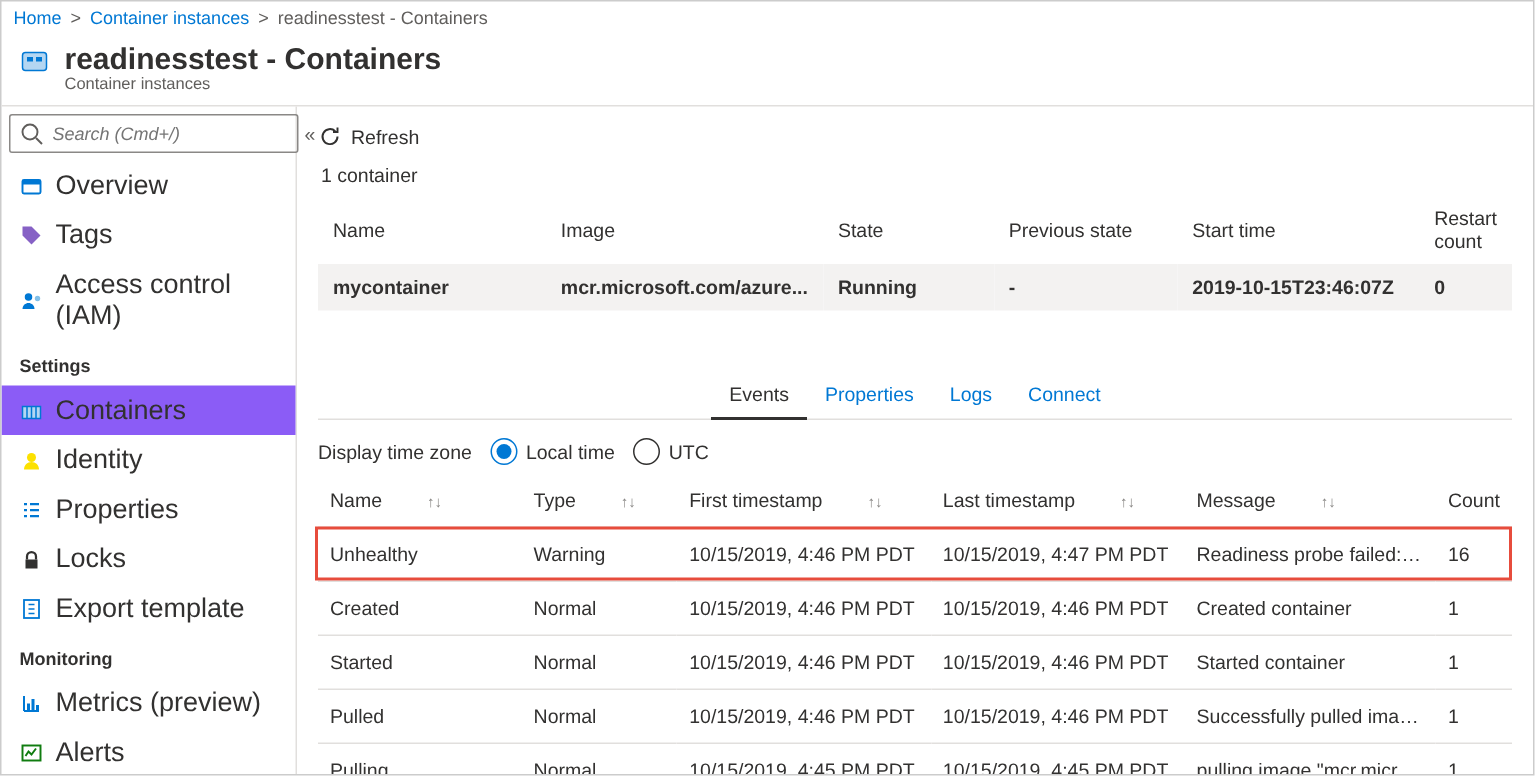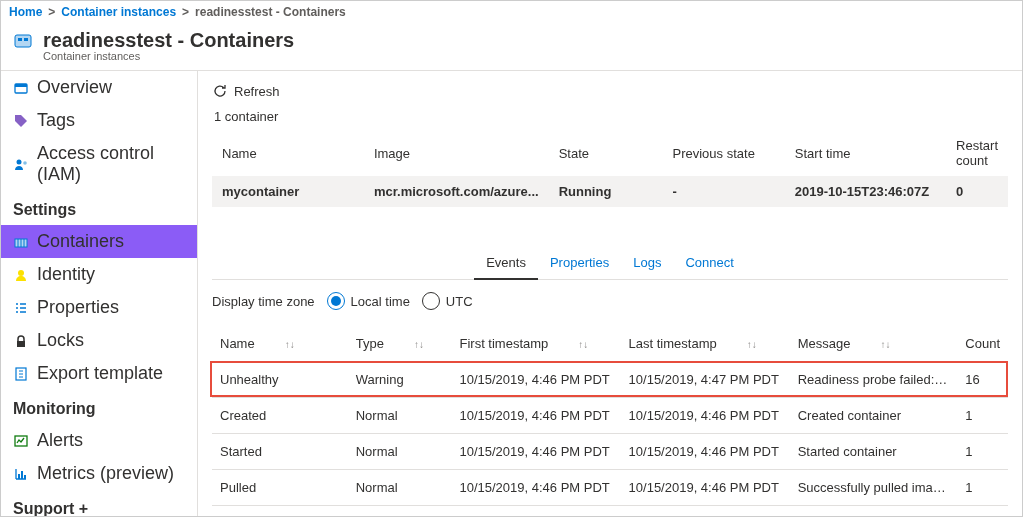--- a/index.html
+++ b/index.html
@@ -1,47 +1,47 @@
 <!DOCTYPE html>
 <html><head>
   <meta charset="utf-8">
   <style>
     * { margin:0; padding:0; box-sizing:border-box; font-family: "Segoe UI","SegoeUI","Segoe WP",Tahoma,Arial,sans-serif; }
     body { width:1023px; height:517px; background:#fff; font-size:13px; color:#323130; overflow:hidden; border:1px solid #ccc; }
     a { color:#0078d4; text-decoration:none; }
-    .breadcrumb { display:flex; align-items:flex-end; gap:6px; padding:4px 8px; font-size:12px; color:#605e5c;font-weight:bold; }
+    .breadcrumb { display:flex; align-items:flex-end; gap:6px; padding:4px 8px; font-size:12px; color:#605e5c; }
     .breadcrumb .sep { color:#605e5c; }
     .header { padding:6px 12px 8px 12px; }
     .header-row { display:flex; align-items:center; gap:10px; }
     .header-icon { width:20px; height:20px; }
     .title { font-size:20px; font-weight:600; }
     .subtitle { font-size:11px; color:#605e5c; margin-left:30px; margin-top:-2px; }
     .divider-h { height:1px; background:#e1dfdd; }
     .layout { display:flex; height:calc(100% - 60px); }
     .sidebar { width:197px; border-right:1px solid #e1dfdd; display:flex; flex-direction:column; }
     .search-row { display:flex; align-items:center; padding:5px; gap:4px; }
     .search-box { flex:1; display:flex; align-items:center; border:1px solid #8a8886; border-radius:2px; height:26px; padding:0 6px; font-style:italic; color:#605e5c; gap:6px;}
     .search-box input { border:none; outline:none; flex:1; font-size:12px; font-style:italic; color:#323130; background:transparent;}
     .collapse-btn { width:18px; height:18px; display:flex; align-items:center; justify-content:center; color:#605e5c; cursor:pointer; }
-    .nav-section-title { font-size:16px; font-weight:600; padding:10px 12px 6px 12px; color:#323130; }
+    .nav-section-title { font-size:12px; font-weight:600; padding:10px 12px 6px 12px; color:#323130; }
     .nav-item { display:flex; align-items:center; gap:8px; padding:6px 12px; font-size:18px; color:#323130; cursor:pointer; }
     .nav-item.active { background:#8b5cf6; }
     .nav-icon { width:16px; height:16px; flex-shrink:0; }
     .main { flex:1; padding:10px 14px; overflow:hidden; }
     .toolbar { display:flex; align-items:flex-start; gap:6px; padding:2px 0 10px 0; }
     .toolbar-btn { display:flex; align-items:center; gap:6px; cursor:pointer; font-size:13px; }
     .count-label { padding:0 0 6px 2px; font-size:13px; }
     .table { width:100%; font-size:13px; border-collapse:collapse; }
     .table th { text-align:left; font-weight:400; color:#323130; padding:8px 10px; }
     .table td { padding:8px 10px; }
     .row-selected td { background:#f3f2f1; font-weight:600; }
     .tabs { display:flex; border-bottom:1px solid #e1dfdd; margin-top:40px; margin-bottom:12px;justify-content:center; }
     .tab { padding:8px 12px; cursor:pointer; font-size:13px; color:#0078d4; }
     .tab.active { color:#323130; border-bottom:2px solid #323130; font-weight:400; margin-bottom:-1px; }
-    .tz-row { display:flex; align-items:center; gap:12px; font-size:13px; margin-bottom:16px; }
+    .tz-row { display:flex; align-items:center; gap:12px; font-size:13px; margin-bottom:6px; }
     .radio { display:inline-flex; align-items:center; gap:6px; cursor:pointer; }
     .radio-circle { width:18px; height:18px; border:1px solid #323130; border-radius:50%; display:flex; align-items:center; justify-content:center; }
     .radio-circle.selected { border-color:#0078d4; }
     .radio-dot { width:10px; height:10px; background:#0078d4; border-radius:50%; }
     .events-table { width:100%; border-collapse:collapse; font-size:13px; }
     .events-table th { text-align:left; font-weight:400; color:#323130; padding:10px 8px; border-bottom:1px solid #e1dfdd; }
     .events-table td { padding:10px 8px; border-bottom:1px solid #e1dfdd; white-space:nowrap; overflow:hidden; text-overflow:ellipsis; }
     .events-table th .sort { color:#8a8886; font-size:10px; margin-left:30px; }
     .highlight-box { position:absolute; pointer-events:none; border:2px solid #e74c3c; }
     .ellipsis { max-width:160px; overflow:hidden; text-overflow:ellipsis; }
@@ -66,20 +66,30 @@
       </svg>
     <div class="title">readinesstest - Containers</div>
   </div>
   <div class="subtitle">Container instances</div>
 </div>
 <div class="divider-h"></div>
 
 <div class="layout">
 
   <div class="sidebar">
+    <div class="search-row">
+      <div class="search-box">
+        <svg class="nav-icon" viewBox="0 0 16 16">
+            <circle cx="7" cy="7" r="5" fill="none" stroke="#605e5c" stroke-width="1.3"></circle>
+            <line x1="11" y1="11" x2="15" y2="15" stroke="#605e5c" stroke-width="1.3"></line>
+          </svg>
+        <input placeholder="Search (Cmd+/)" style="">
+      </div>
+      <div class="collapse-btn">«</div>
+    </div>
     <div class="divider-h"></div>
 
     <div class="nav-item">
       <svg class="nav-icon" viewBox="0 0 16 16">
           <rect x="2" y="4" width="12" height="9" rx="1" fill="none" stroke="#0078d4" stroke-width="1.3"></rect>
           <rect x="2" y="4" width="12" height="3" fill="#0078d4"></rect>
         </svg>
       <span>Overview</span>
     </div>
     <div class="nav-item">
@@ -127,35 +137,35 @@
     </div>
     <div class="nav-item">
       <svg class="nav-icon" viewBox="0 0 16 16">
           <rect x="3" y="2" width="10" height="12" fill="none" stroke="#0078d4" stroke-width="1.2"></rect>
           <path d="M6 5h4M6 8h4M6 11h4" stroke="#0078d4"></path>
         </svg>
       <span>Export template</span>
     </div>
 
     <div class="nav-section-title">Monitoring</div>
-    <div class="nav-item">
-      <svg class="nav-icon" viewBox="0 0 16 16">
-          <rect x="2" y="3" width="12" height="10" fill="none" stroke="#107c10" stroke-width="1.3"></rect>
-          <path d="M4 10l2-3 2 2 3-4" fill="none" stroke="#107c10" stroke-width="1.3"></path>
-        </svg>
-      <span>Alerts</span>
-    </div>
     <div class="nav-item">
       <svg class="nav-icon" viewBox="0 0 16 16">
           <path d="M3 13V3M3 13h10" stroke="#0078d4" stroke-width="1.3"></path>
           <rect x="5" y="8" width="2" height="5" fill="#0078d4"></rect>
           <rect x="8" y="5" width="2" height="8" fill="#0078d4"></rect>
           <rect x="11" y="9" width="2" height="4" fill="#0078d4"></rect>
         </svg>
       <span>Metrics (preview)</span>
+    </div>
+    <div class="nav-item">
+      <svg class="nav-icon" viewBox="0 0 16 16">
+          <rect x="2" y="3" width="12" height="10" fill="none" stroke="#107c10" stroke-width="1.3"></rect>
+          <path d="M4 10l2-3 2 2 3-4" fill="none" stroke="#107c10" stroke-width="1.3"></path>
+        </svg>
+      <span>Alerts</span>
     </div>
 
     <div class="nav-section-title">Support + troubleshooting</div>
     <div class="nav-item">
       <svg class="nav-icon" viewBox="0 0 16 16">
           <circle cx="8" cy="6" r="2.5" fill="#0078d4"></circle>
           <path d="M4 14c0-2.5 1.8-4 4-4s4 1.5 4 4" fill="#0078d4"></path>
         </svg>
       <span>New support request</span>
     </div>

